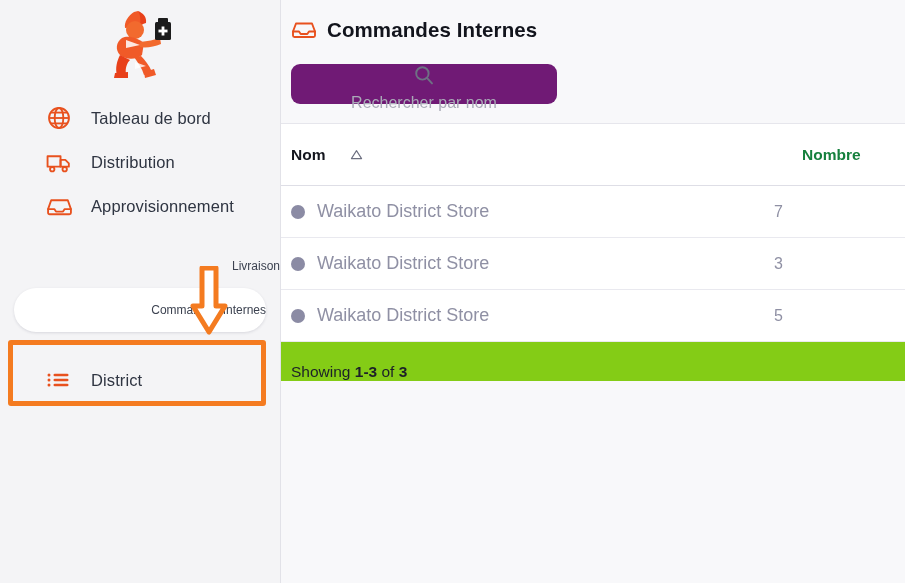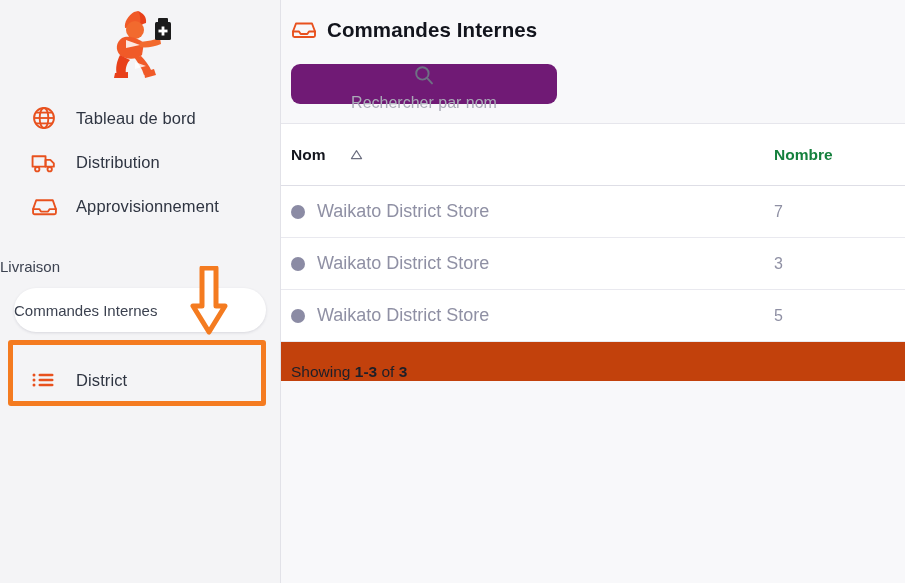--- a/index.html
+++ b/index.html
@@ -21,36 +21,36 @@
   }
   .logo-wrap {
     height:96px;
     display:flex; align-items:center; justify-content:center;
   }
   .logo { width:72px; height:80px; }
 
   .nav-item {
     display:flex; align-items:center;
     height:44px;
-    padding-left:29px;
+    padding-left:44px;
     gap:17px;
     cursor:pointer;
   }
   .nav-item .ico { width:30px; height:30px; flex:0 0 30px;
     display:flex; align-items:center; justify-content:center; }
   .nav-item .lbl {
     font-size:16.5px; color:#2f3542; letter-spacing:.1px;
   }
   .nav-gap-dash  { height:16px; }
   .nav-gap-cat   { height:26px; }
 
   .subnav { position:relative; }
   .sub-item {
-    height:44px; display:flex; align-items:center; justify-content:flex-start;
-    font-size:15px; color:#3c4250; cursor:pointer;
+    height:44px; display:flex; align-items:center; justify-content:flex-end;
+    font-size:12px; color:#3c4250; cursor:pointer;
     position:relative;
   }
   .sub-item.active {
     background:#ffffff;
     border-radius:22px;
     margin:0 14px;
     box-shadow:0 1px 3px rgba(30,30,60,.13);
   }
 
   
@@ -109,35 +109,36 @@
   }
   .trow {
     display:flex; align-items:center;
     padding-left:10px; padding-right:14px;
     border-bottom:1px solid #e9e9ef;
     background:#ffffff;
   }
   .thead {
     height:62px;
     border-bottom:1px solid #dedee6;
+    gap:28px;
   }
   .thead .c-name { font-size:15.5px; font-weight:bold; color:#13151d; }
   .thead .c-num  { font-size:15.5px; font-weight:bold; color:#15803d; }
   .sort-ico { margin-left:13px; display:inline-flex; vertical-align:middle; }
 
   .tbody-row { height:52px; }
   .c-name { flex:0 0 483px; display:flex; align-items:center; gap:12px; }
   .dot { width:14px;height:14px;border-radius:50%; background:#8b8ba4; flex:0 0 14px; }
   .cell-txt { font-size:18px; color:#8f90a4; }
   .c-num { flex:1 1 auto; font-size:16px; color:#8f90a4; }
 
   .showing {
     padding:21px 0 0 10px;
     font-size:15.5px; color:#1c1f29;
-    background:#c2410c;
+    background:#84cc16;
   }
   .showing b { font-weight:bold; }
   .filler { background:#ffffff; flex:1 1 auto; }
 </style>
 </head>
 <body>
 
 <div id="app">
 
   <div class="sidebar">

